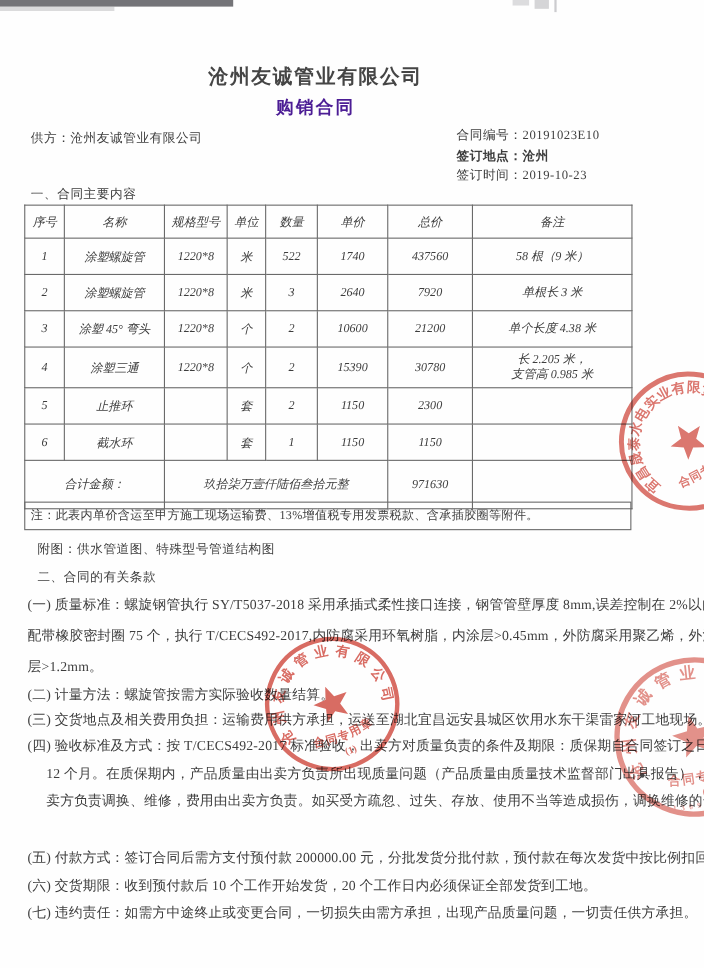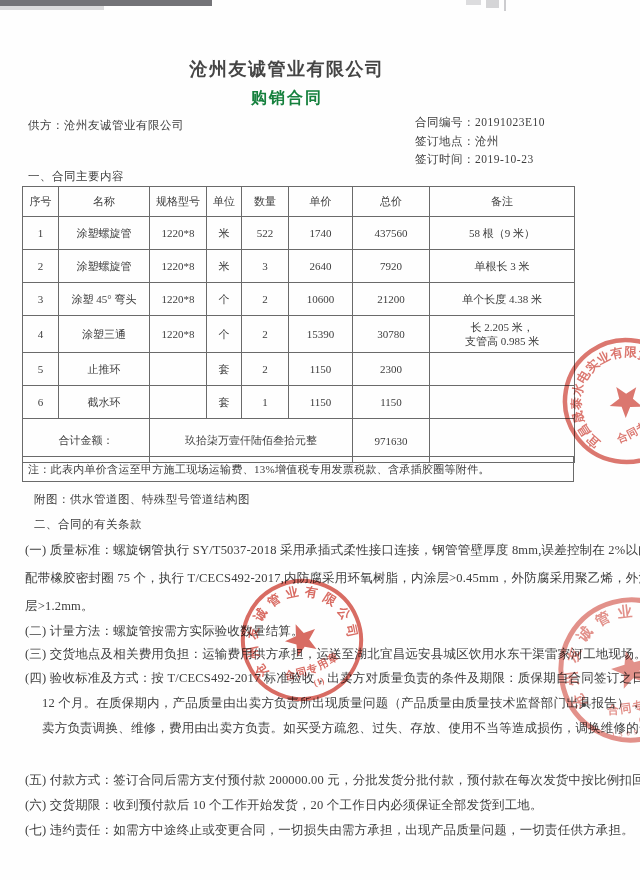--- a/index.html
+++ b/index.html
@@ -13,24 +13,24 @@
   
   .art{position:absolute;}
   .art-tl1{left:0;top:0;width:212px;height:6px;background:#515156;opacity:.8;}
   .art-tl2{left:0;top:6px;width:104px;height:4px;background:#8b8b90;opacity:.3;}
   .art-tr1{left:466px;top:0;width:15px;height:5px;background:#b9b9bd;opacity:.5;}
   .art-tr2{left:486px;top:0;width:13px;height:8px;background:#ababb0;opacity:.5;}
   .art-tr3{left:504px;top:0;width:2px;height:11px;background:#9a9a9f;opacity:.5;}
   .art-dot{left:582px;top:703px;width:4px;height:4px;border-radius:50%;background:#2c2c2c;opacity:.85;}
   
   .title{left:287px;top:57px;transform:translateX(-50%);font-size:18px;font-weight:600;letter-spacing:1.5px;color:#454545;}
-  .subtitle{left:287px;top:88px;transform:translateX(-50%);font-size:16px;font-weight:600;letter-spacing:2px;color:#15803d;}
+  .subtitle{left:287px;top:88px;transform:translateX(-50%);font-size:16px;font-weight:600;letter-spacing:2px;color:#4c1d95;}
   .meta{font-size:11.5px;letter-spacing:.5px;}
   
-  .items{position:absolute;left:22px;top:186px;border-collapse:collapse;table-layout:fixed;width:552px;font-size:11px;}
+  .items{position:absolute;left:22px;top:186px;border-collapse:collapse;table-layout:fixed;width:552px;font-size:11px;font-style:italic;}
   .items td{border:1px solid #6a6a6a;text-align:center;vertical-align:middle;padding:0 2px;overflow:hidden;}
   .items .remark{white-space:pre-line;line-height:14px;}
   .notebox{
     position:absolute;left:22px;top:456px;width:552px;height:26px;
     border:1px solid #6a6a6a;box-sizing:border-box;
     font-size:11px;letter-spacing:.3px;line-height:24px;padding-left:5px;white-space:nowrap;overflow:hidden;
   }
   .bodyline{position:absolute;left:25px;font-size:12.5px;letter-spacing:.2px;white-space:nowrap;line-height:14px;}
   .bodyline.indent{left:42px;}
   .small-heading{font-size:11.5px;letter-spacing:.5px;}
@@ -53,21 +53,21 @@
   <div class="art art-tr1"></div>
   <div class="art art-tr2"></div>
   <div class="art art-tr3"></div>
   <div class="art art-dot"></div>
 
   <div class="abs title">沧州友诚管业有限公司</div>
   <div class="abs subtitle">购销合同</div>
 
   <div class="abs meta" style="left:28px;top:118px;"><span>供方：</span><span>沧州友诚管业有限公司</span></div>
   <div class="abs meta" style="left:415px;top:115px;text-align:right;"><span>合同编号：</span><span>20191023E10</span></div>
-  <div class="abs meta" style="left:415px;top:134px;"><span>签订地点：</span><span>沧州</span></div>
+  <div class="abs meta" style="left:415px;top:134px;font-weight:bold;"><span>签订地点：</span><span>沧州</span></div>
   <div class="abs meta" style="left:415px;top:152px;"><span>签订时间：</span><span>2019-10-23</span></div>
 
   <div class="abs small-heading" style="left:28px;top:169px;">一、合同主要内容</div>
 
   <table class="items">
     <colgroup>
       <col style="width:36px">
         <col style="width:91px">
         <col style="width:57px">
         <col style="width:35px">

